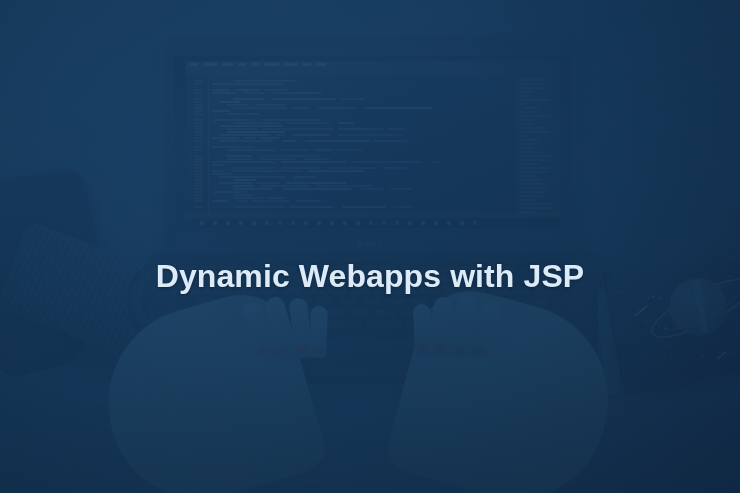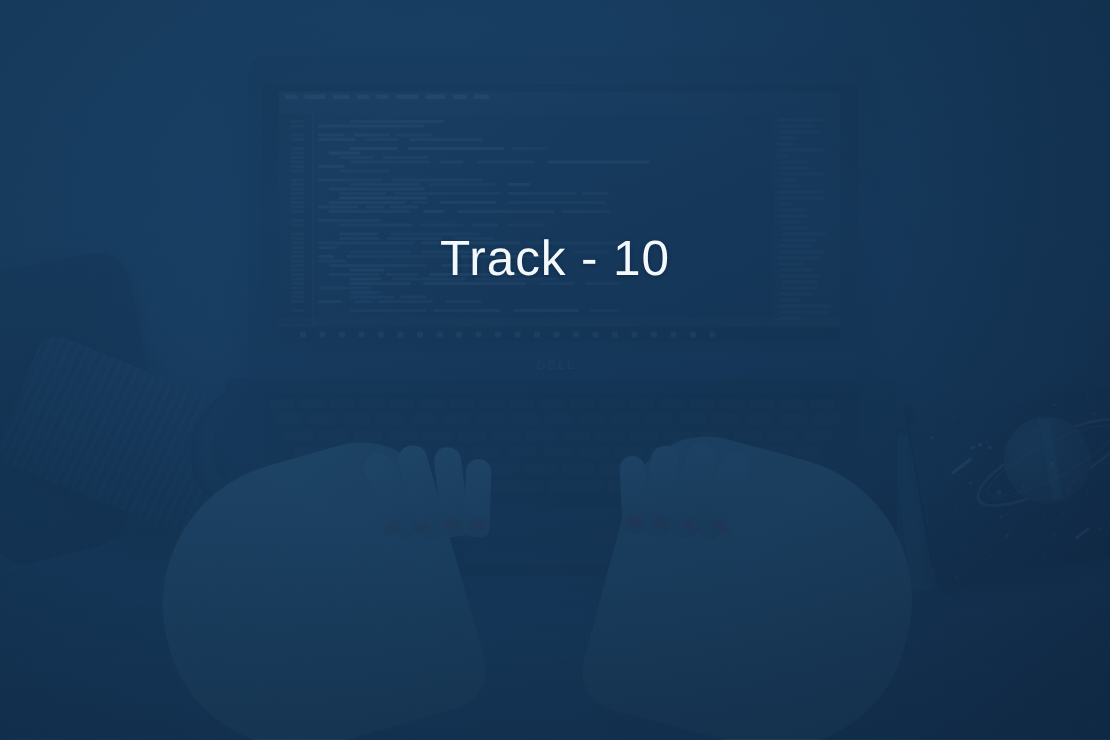--- a/index.html
+++ b/index.html
@@ -862,16 +862,16 @@
         <div class="finger" style="left: 472px; top: 300px; width: 19px; height: 60px; transform: rotate(25deg);"></div>
         <div class="nail" style="left: 475.42px; top: 347px; width: 12.16px; height: 9px; transform: rotate(25deg);"></div>
       </div>
 
   </div>
 
   <div class="layer" id="overlay"></div>
   <div class="layer" id="vignette"></div>
 
   <div id="textLayer">
-    <div id="track">Track -  10</div>
+    <div id="subtitle">Dynamic Webapps with JSP</div>
   </div>
 
 </div>
 
 </body></html>

